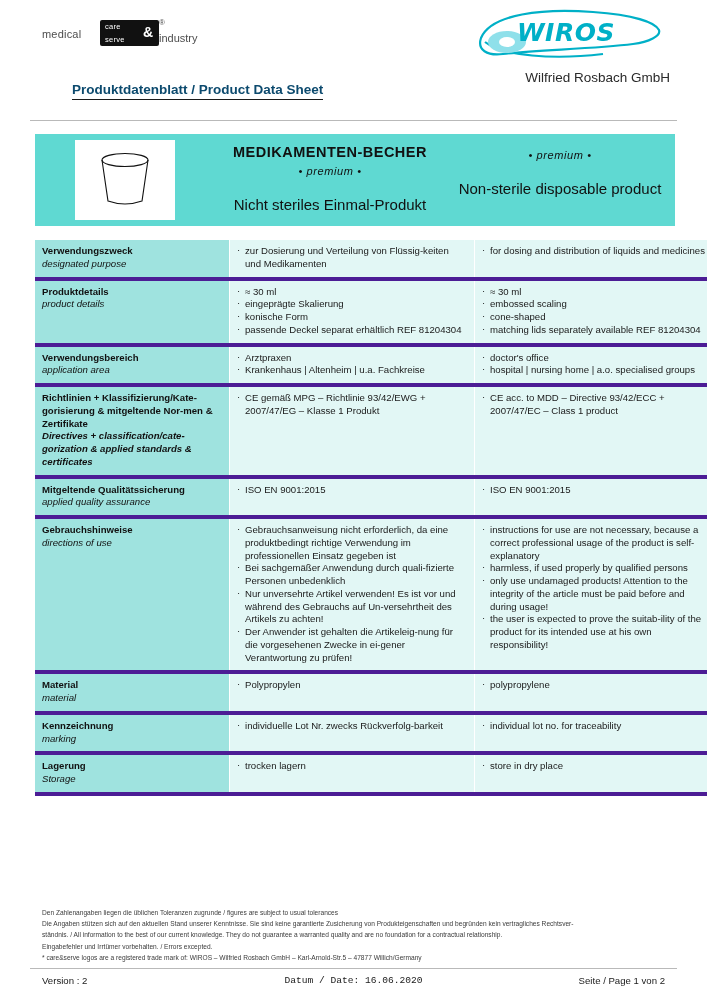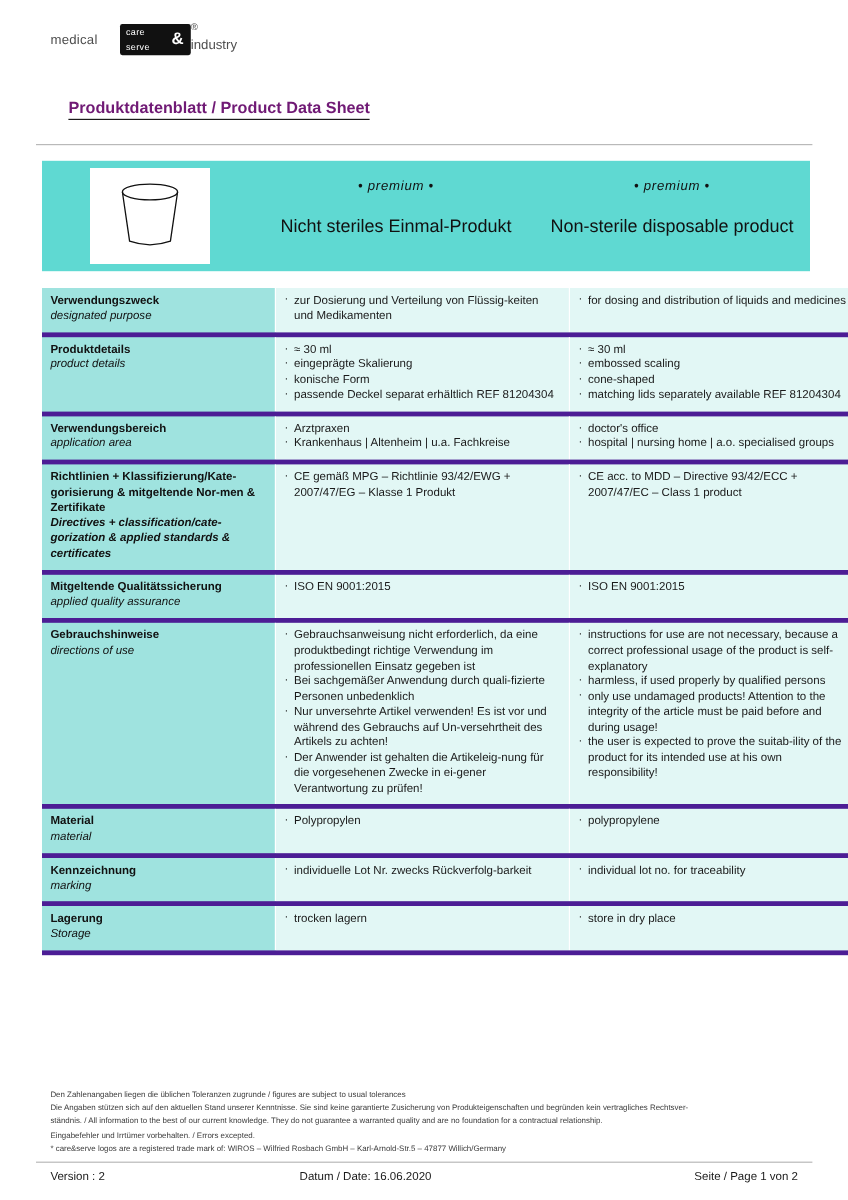--- a/index.html
+++ b/index.html
@@ -112,25 +112,25 @@
     position: absolute;
     right: 3px;
     top: 62px;
     font-size: 13.5px;
     color: #2a2a2a;
   }
 
   
   .doc-title {
     position: absolute;
-    left: 27px;
+    left: 42px;
     top: 82px;
     font-size: 13.5px;
     font-weight: bold;
-    color: #701a75;
+    color: #0c4a6e;
     padding-bottom: 2px;
     border-bottom: 1.2px solid #1a1a1a;
   }
   .rule-top {
     position: absolute;
     left: 30px;
     right: 30px;
     top: 120px;
     height: 1px;
     background: #b9b9b9;
@@ -266,57 +266,68 @@
   .footer-row {
     position: absolute;
     left: 42px;
     right: 42px;
     top: 975px;
     display: flex;
     font-size: 9.6px;
     color: #1a1a1a;
   }
   .footer-row .fl { flex: 1; text-align: left; }
-  .footer-row .fc { flex: 1; text-align: left; }
+  .footer-row .fc { flex: 1; text-align: center; font-family: Liberation Mono, monospace; }
   .footer-row .fr { flex: 1; text-align: right; }
 </style>
 </head>
 <body>
 
 <div class="page">
 
   <div class="header">
 
     <div class="logo-left">
       <div class="ml-word">medical</div>
       <div class="ml-box">
         <span class="b1">care</span>
         <span class="b2">serve</span>
         <span class="amp">&amp;</span>
       </div>
       <div class="ml-reg">®</div>
       <div class="ml-ind">industry</div>
     </div>
 
+    <div class="logo-right">
+      <svg class="wiros-swoosh" viewBox="0 0 190 56">
+        <path d="M8 30 C 18 6, 70 0, 120 4 C 160 7, 182 14, 186 22 C 188 28, 176 34, 160 36 C 120 41, 60 42, 30 46 C 14 48, 4 42, 8 30 Z" fill="none" stroke="#00b0c7" stroke-width="2.2"></path>
+        <path d="M12 34 C 30 48, 80 52, 130 46" fill="none" stroke="#00b0c7" stroke-width="2.2"></path>
+        <ellipse cx="34" cy="34" rx="19" ry="11" fill="#8fe0ea"></ellipse>
+        <ellipse cx="34" cy="34" rx="8" ry="5" fill="#ffffff"></ellipse>
+      </svg>
+      <div class="wiros-text">WIROS</div>
+      <div class="company-name">Wilfried Rosbach GmbH</div>
+    </div>
 
     <div class="doc-title">Produktdatenblatt / Product Data Sheet</div>
   </div>
 
   <div class="rule-top"></div>
 
   <div class="banner">
     <div class="banner-img">
       <div class="cup-box">
         <svg class="cup-svg" width="62" height="58" viewBox="0 0 62 58">
           <ellipse cx="31" cy="9" rx="23" ry="6.5" fill="none" stroke="#111" stroke-width="1.1"></ellipse>
           <path d="M8 9 L14 50 Q31 56 48 50 L54 9" fill="none" stroke="#111" stroke-width="1.1"></path>
         </svg>
       </div>
     </div>
     <div class="banner-col">
+      <div class="b-title">MEDIKAMENTEN-BECHER</div>
       <div class="b-prem">• premium •</div>
       <div class="b-sub">Nicht steriles Einmal-Produkt</div>
     </div>
     <div class="banner-col">
       <div class="b-prem">• premium •</div>
       <div class="b-sub">Non-sterile disposable product</div>
     </div>
   </div>
 
   <table class="tbl">

